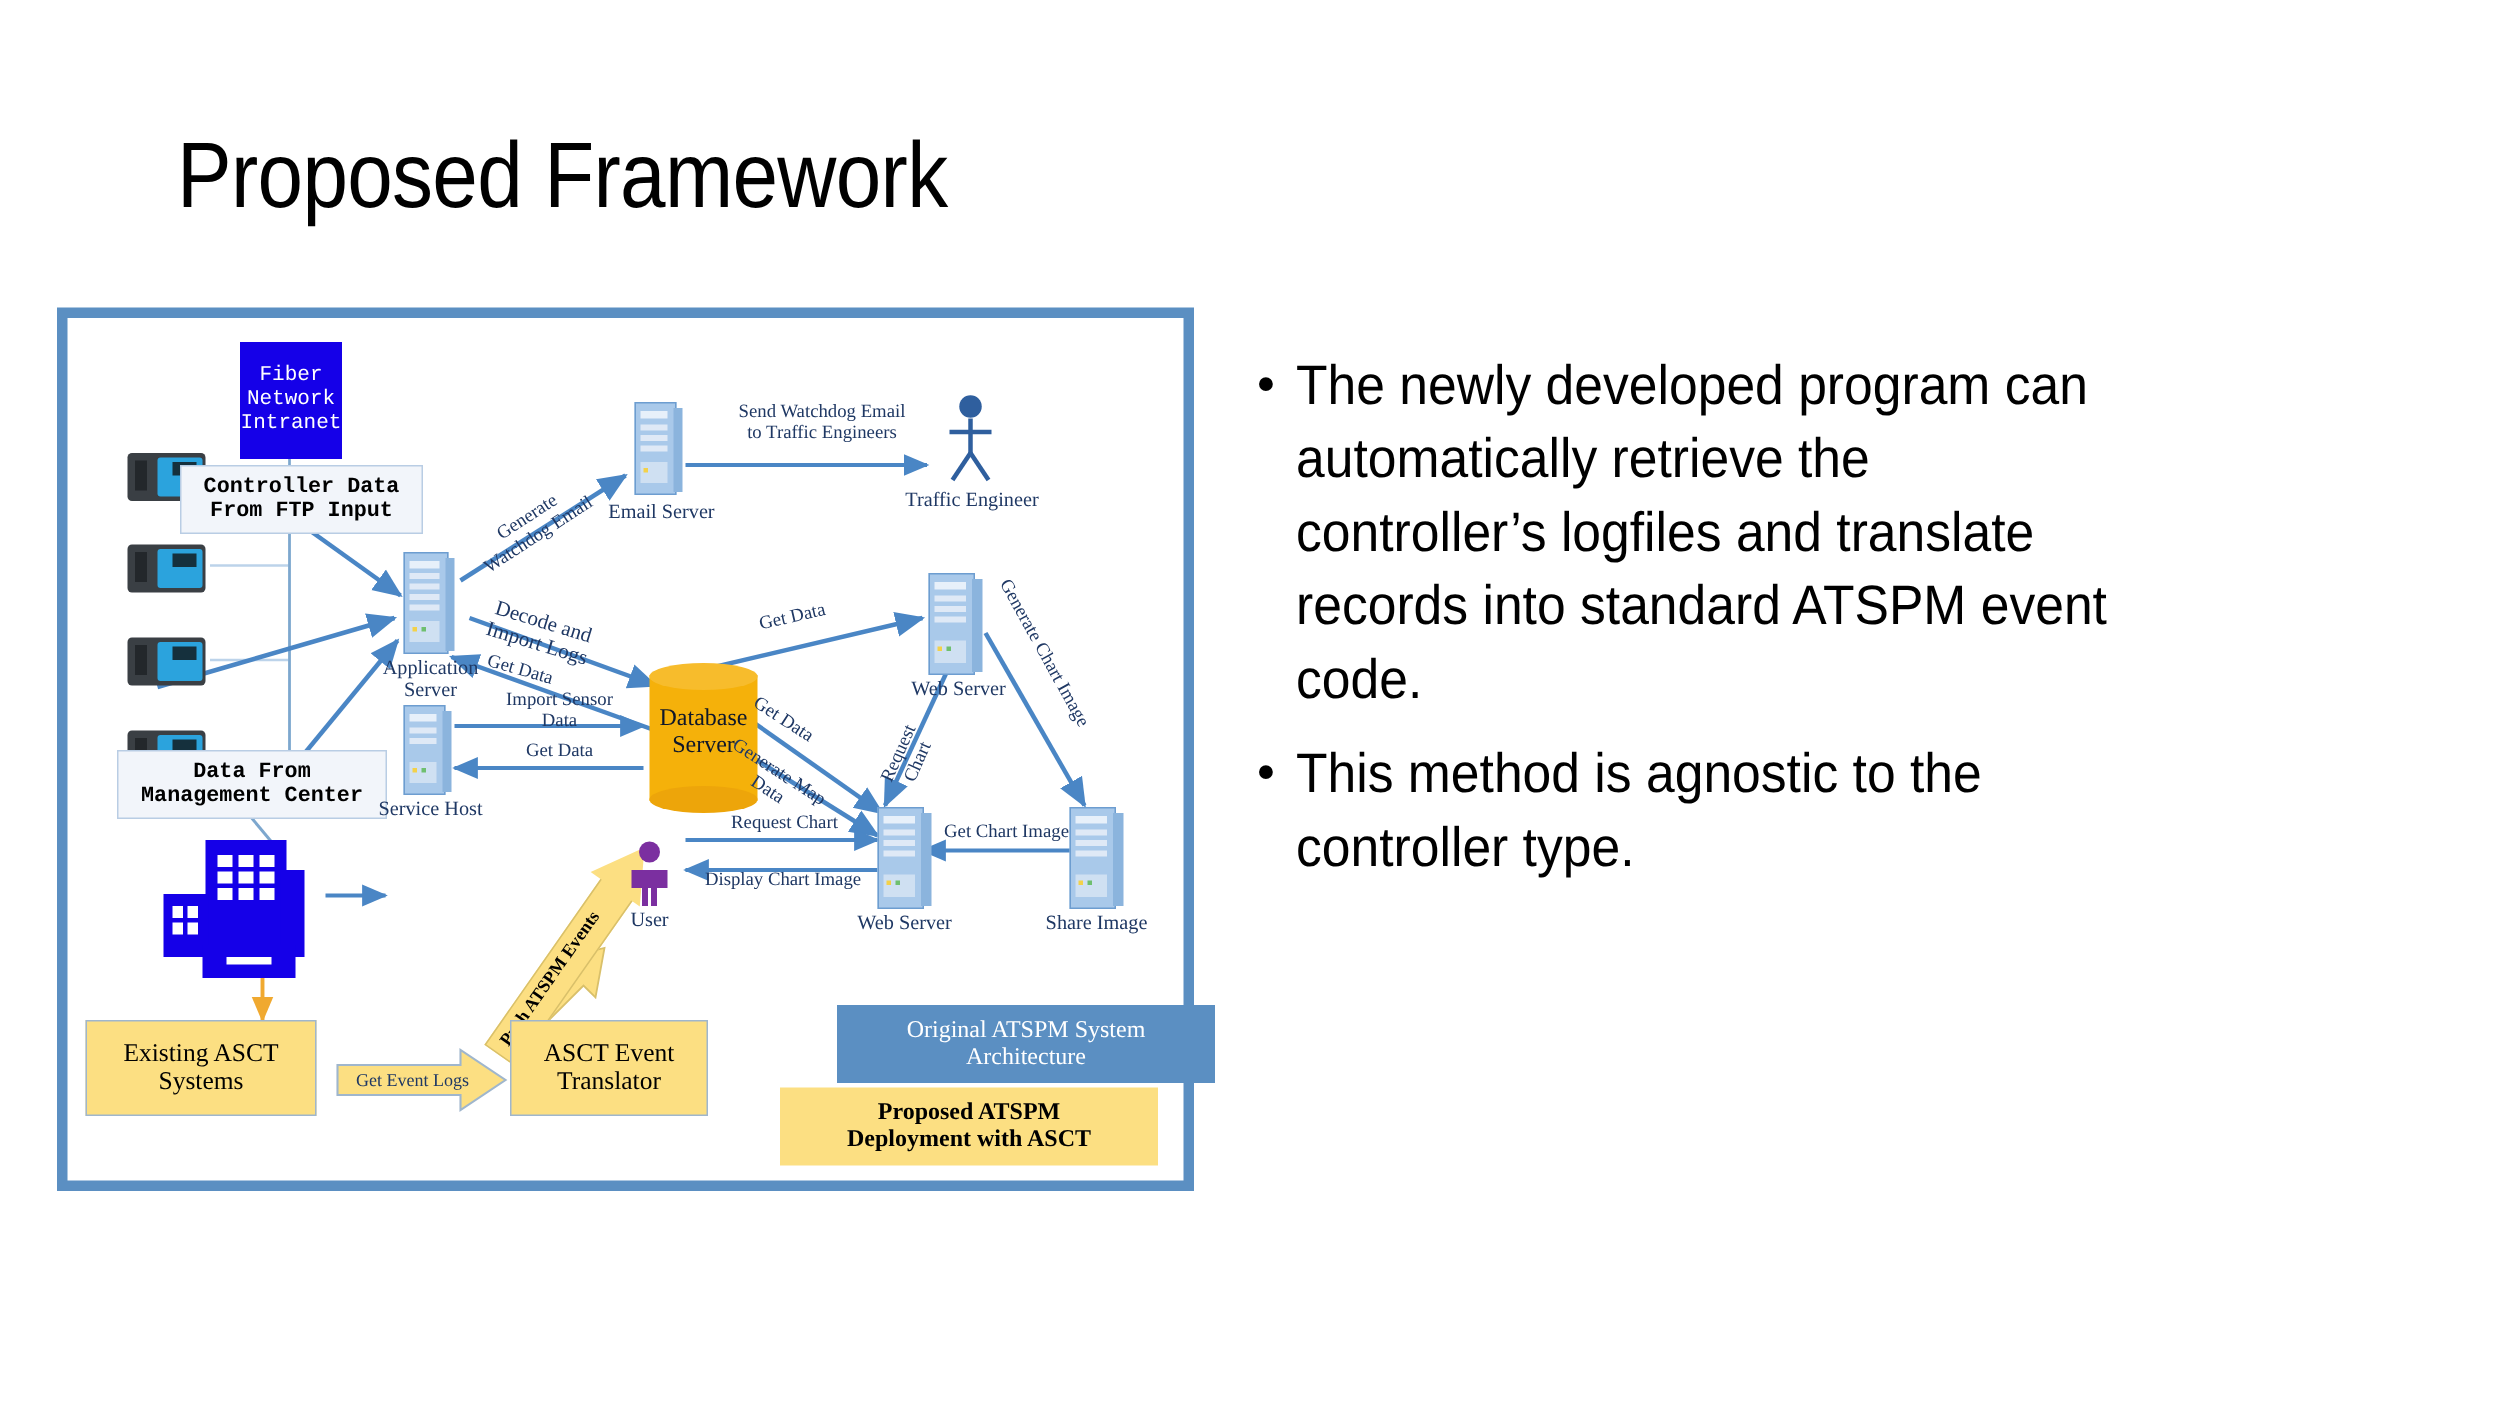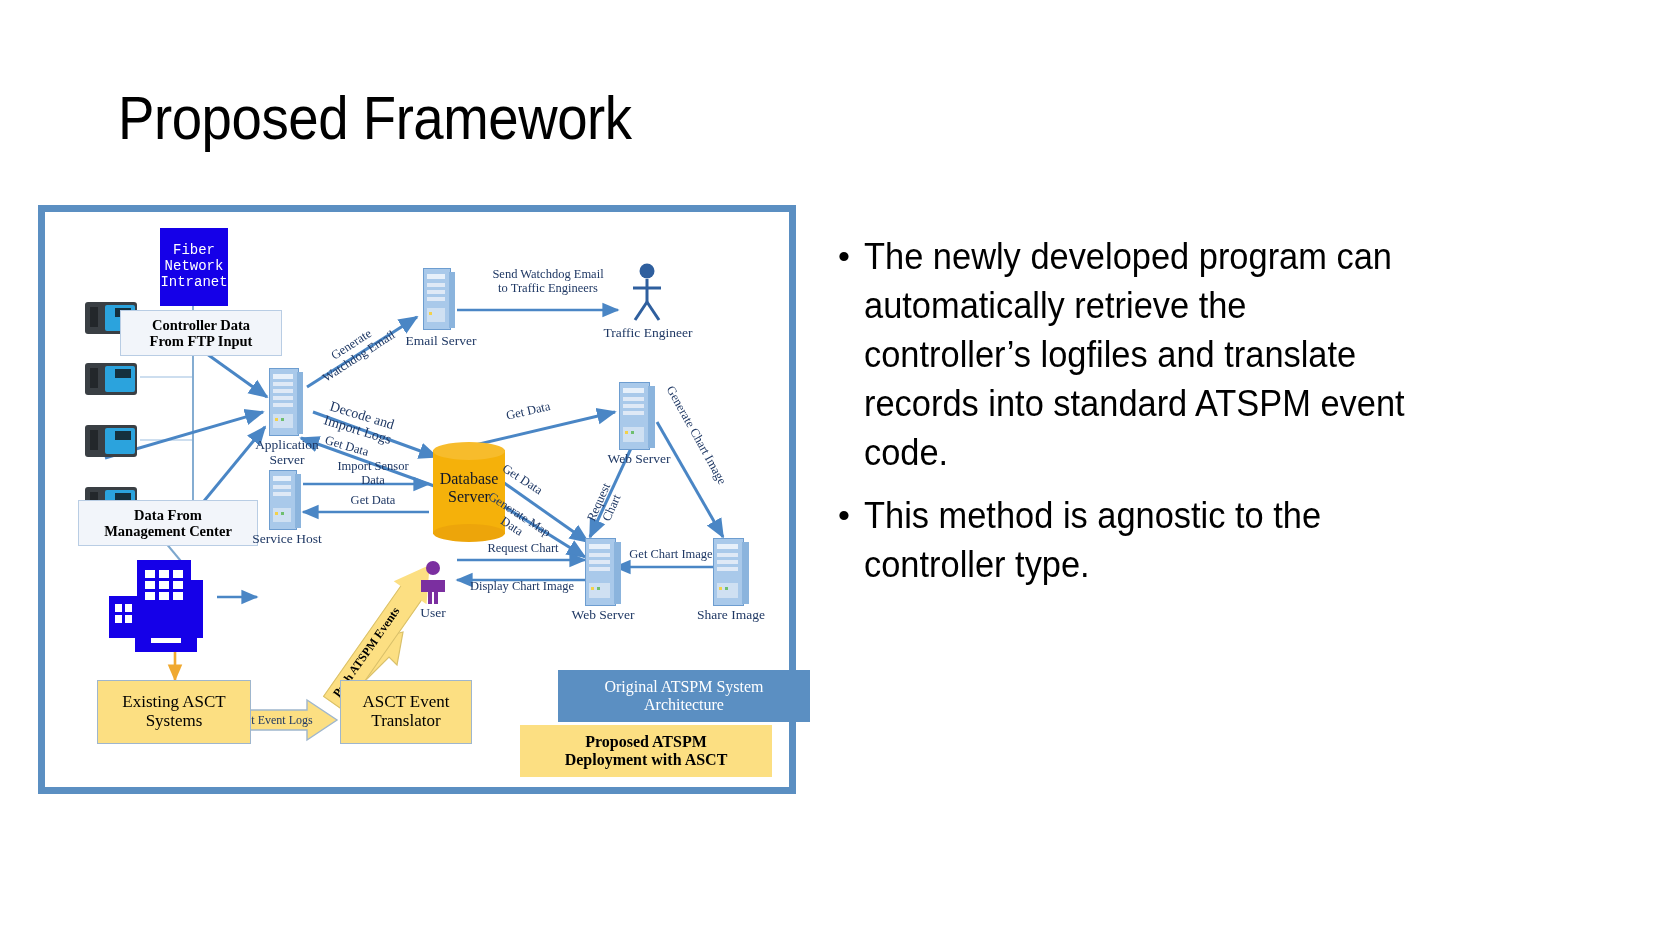--- a/index.html
+++ b/index.html
@@ -117,21 +117,21 @@
     display: flex;
     align-items: center;
     justify-content: center;
     flex-direction: column;
     white-space: nowrap;
   }
   .ghost-box {
     background: #f2f5fa;
     border: 1px solid #b9cde4;
     color: #000000;
-    font-family: Liberation Serif, serif;
+    font-family: Liberation Mono, monospace;
     font-weight: bold;
     font-size: 14.5px;
     line-height: 1.12;
     text-align: center;
     display: flex;
     align-items: center;
     justify-content: center;
     flex-direction: column;
     white-space: nowrap;
   }
@@ -543,21 +543,21 @@
     </div>
 
     <div class="dg arrow-label" style="left:576px; top:336px; width:100px;">Get Chart Image</div>
 
     <div class="dg arrow-label" style="left:418px; top:330px; width:120px;">Request Chart</div>
 
     <div class="dg arrow-label" style="left:412px; top:368px; width:130px;">Display Chart Image</div>
 
     <div class="dg arrow-label" style="left:182px; top:502px; width:96px; color:#1f3864; font-size:12px;">Get Event Logs</div>
 
-    <div class="dg yellow-box" style="left:12px; top:468px; width:152px; height:62px;margin-left:40px;">
+    <div class="dg yellow-box" style="left:12px; top:468px; width:152px; height:62px;">
       <span>Existing ASCT</span>
       <span>Systems</span>
     </div>
 
     <div class="dg yellow-box" style="left:295px; top:468px; width:130px; height:62px;">
       <span>ASCT Event</span>
       <span>Translator</span>
     </div>
 
     <div class="dg legend-blue" style="left:475px; top:458px; width:252px; height:52px;margin-left:38px;">

